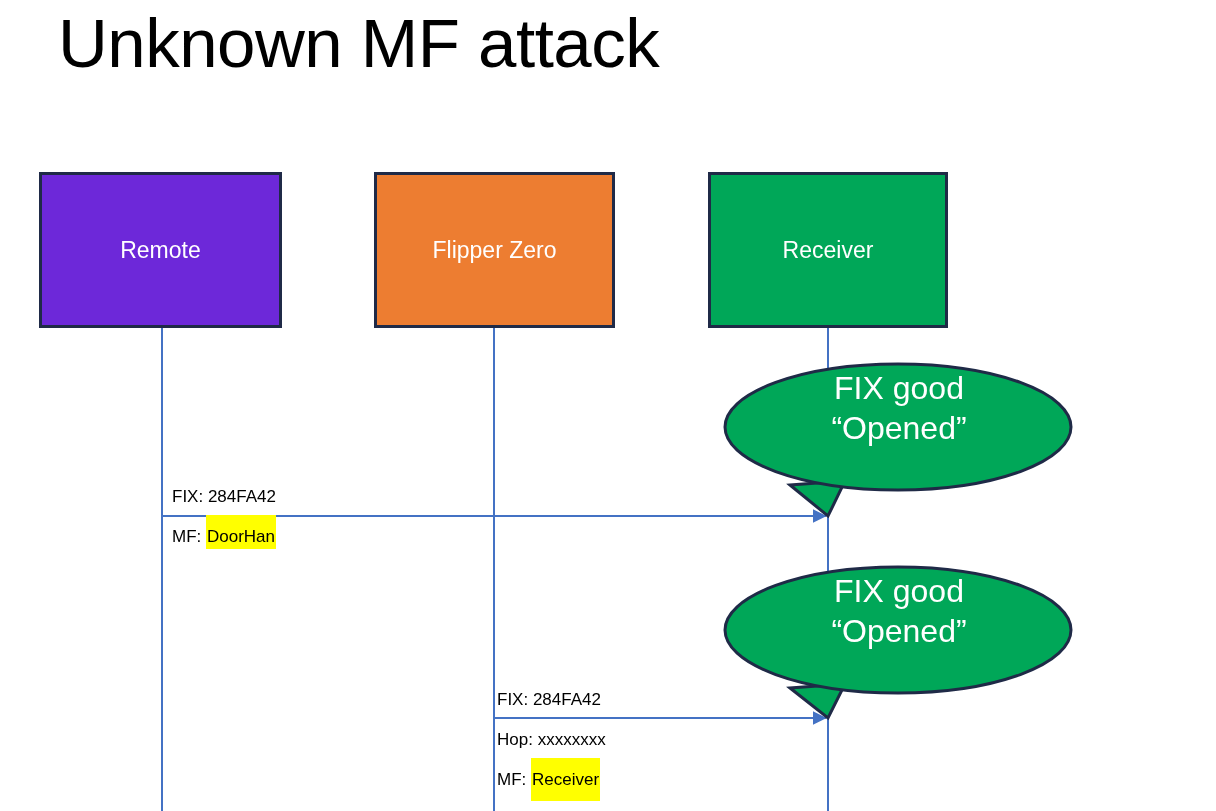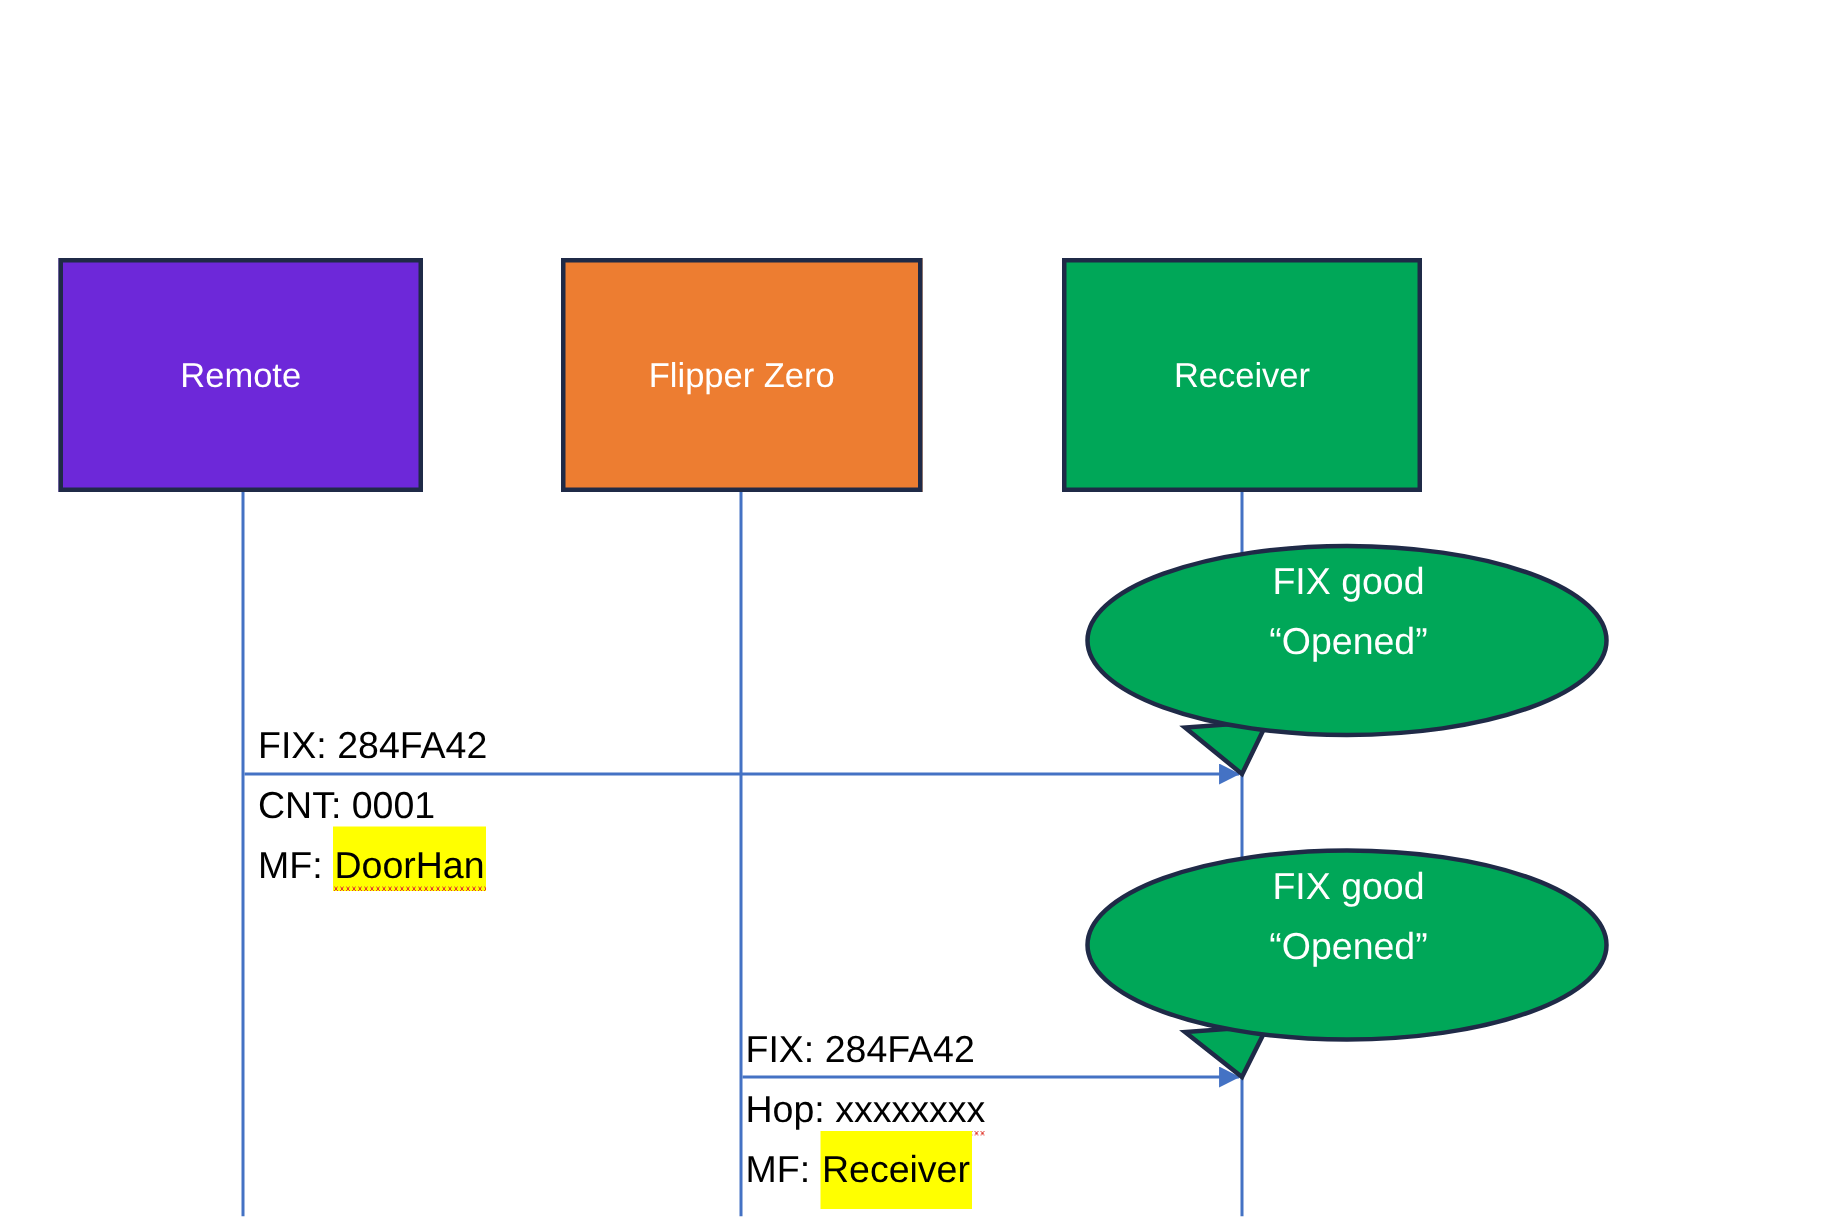--- a/index.html
+++ b/index.html
@@ -57,21 +57,21 @@
     position: absolute;
     left: 0; top: 0;
     width: 1216px;
     height: 811px;
     pointer-events: none;
   }
 
   
   .msg-label {
     position: absolute;
-    font-size: 25px;
+    font-size: 17px;
     line-height: 40px;
     color: #000000;
     white-space: nowrap;
   }
   .msg-1 { left: 172px; top: 477px; }
   .msg-2 { left: 497px; top: 680px; }
 
   .hl {
     background: #ffff00;
     padding: 12px 1px;
@@ -83,33 +83,34 @@
     background-size: 4px 3px;
     background-repeat: repeat-x;
     background-position: 0 bottom;
     padding-bottom: 3px;
   }
 
   
   .bubble-text {
     position: absolute;
     color: #ffffff;
-    font-size: 25px;
+    font-size: 32px;
     line-height: 40px;
     text-align: center;
     white-space: nowrap;
   }
   .bubble-text-1 { left: 725px; top: 368px; width: 348px; }
   .bubble-text-2 { left: 725px; top: 571px; width: 348px; }
 </style>
 </head>
 <body>
 
 <div id="slide">
 
+  <div class="slide-title">Unknown MF attack</div>
 
   <div class="actor-box actor-remote">
     <span>Remote</span>
   </div>
 
   <div class="actor-box actor-receiver">
     <span>Receiver</span>
   </div>
 
   <div class="actor-box actor-flipper">
@@ -150,23 +151,20 @@
   <div class="bubble-text bubble-text-2">
     <div>FIX good</div>
     <div>“Opened”</div>
   </div>
 
   <div class="msg-label msg-1">
     <div>
       <span>FIX: </span><span>284FA42</span>
     </div>
     <div>
-      <span>CNT: </span><span>0001</span>
-    </div>
-    <div>
       <span>MF: </span><span class="hl squiggle">DoorHan</span>
     </div>
   </div>
 
   <div class="msg-label msg-2">
     <div>
       <span>FIX: </span><span>284FA42</span>
     </div>
     <div>
       <span>Hop: </span><span class="squiggle">xxxxxxxx</span>

